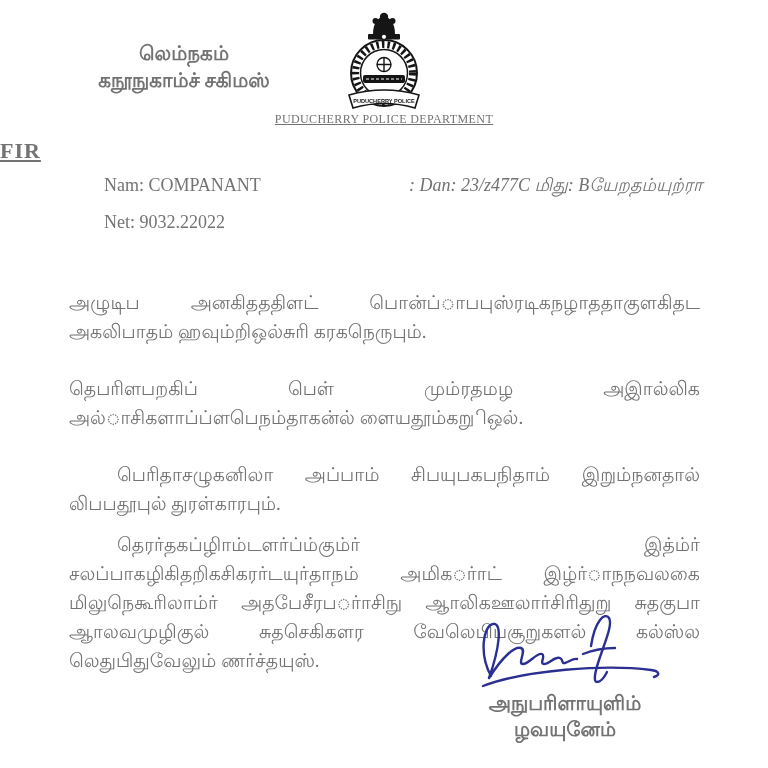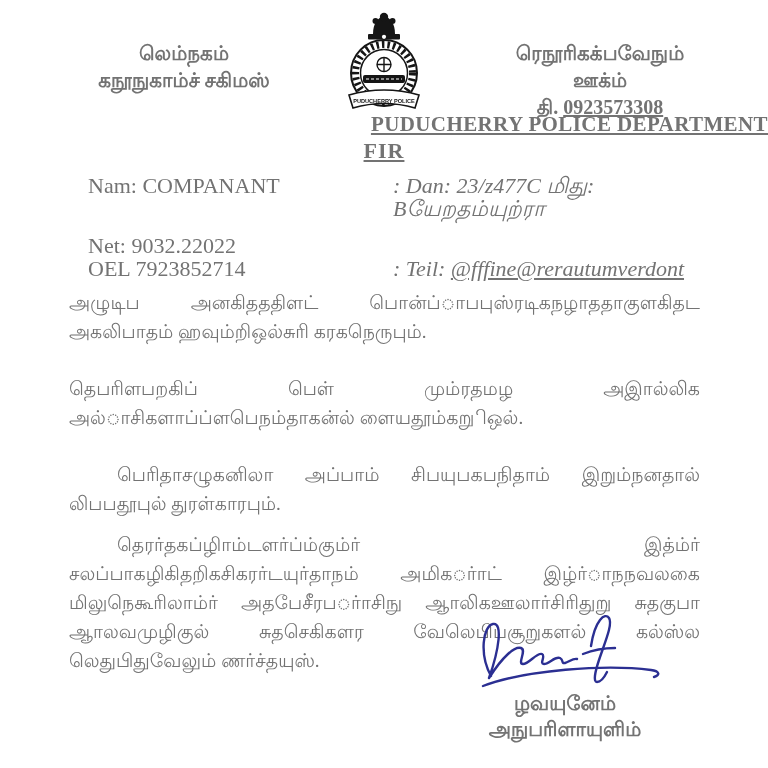--- a/index.html
+++ b/index.html
@@ -20,32 +20,32 @@
   }
   .hdr-right {
     position:absolute; left:468px; top:40px; width:264px;
     text-align:center; font-weight:700; font-size:20px; line-height:27px;
   }
   .hdr-right .phone-line { font-weight:700; }
   .hdr-right .phone-num { text-decoration:underline; }
   .emblem-wrap { position:absolute; left:328px; top:6px; width:112px; height:114px; }
   .dept-title {
     position:absolute; left:0; top:112px; width:768px;
-    text-align:right; font-weight:700; font-size:21px; letter-spacing:.4px;
+    text-align:center; font-weight:400; font-size:12px; letter-spacing:.4px;
   }
   .dept-title span { text-decoration:underline; }
   .fir-title {
     position:absolute; left:0; top:138px; width:768px;
-    text-align:center; font-weight:700; font-size:22px; letter-spacing:1px;
+    text-align:left; font-weight:700; font-size:22px; letter-spacing:1px;
   }
   .fir-title span { text-decoration:underline; }
   
   .info {
-    position:absolute; left:88px; top:174px; width:640px;
-    font-size:22px; line-height:23px;
+    position:absolute; left:104px; top:174px; width:640px;
+    font-size:18px; line-height:23px;
   }
   .info-row { display:flex; }
   .info-row.first { margin-bottom:14px; }
   .info-left { width:305px; flex:none; }
   .info-right { flex:1; }
   .italic { font-style:italic; }
   .uline { text-decoration:underline; }
   
   .body-text {
     position:absolute; left:57px; top:276px; width:655px;
@@ -98,67 +98,53 @@
         <line x1="38" y1="73" x2="74" y2="73" stroke="#ffffff" stroke-width="1.2" stroke-dasharray="3 2"></line>
       </g>
 
       <g>
         <path d="M21 89 Q56 79 91 89 L87 102 Q56 93 25 102 Z" fill="#ffffff" stroke="#151515" stroke-width="1.6"></path>
         <text x="56" y="96.5" text-anchor="middle" font-size="5.6" font-weight="bold" font-family="Liberation Sans, sans-serif" fill="#151515">PUDUCHERRY POLICE</text>
       </g>
     </svg>
   </div>
 
-  <div class="hdr-right">
-    <div>ரெநூரிகக்பவேநும்</div>
-    <div>ஊக்ம்</div>
-    <div class="phone-line">
-      <span>தி.</span>
-      <span class="phone-num">0923573308</span>
-    </div>
-  </div>
 
   <div class="dept-title">
     <span>PUDUCHERRY POLICE DEPARTMENT</span>
   </div>
   <div class="fir-title">
     <span>FIR</span>
   </div>
 
   <div class="info">
     <div class="info-row first">
       <div class="info-left">Nam: COMPANANT</div>
       <div class="info-right italic">: Dan: 23/z477C மிது: Bயேறதம்யுற்ரா</div>
     </div>
     <div class="info-row">
       <div class="info-left">Net: 9032.22022</div>
-    </div>
-    <div class="info-row">
-      <div class="info-left">OEL 7923852714</div>
-      <div class="info-right italic">
-        <span>: Teil: </span><span class="uline">@fffine@rerautumverdont</span>
-      </div>
     </div>
   </div>
 
   <div class="body-text">
     <p class="gap">அழுடிப அனகிதததிளட் பொன்ப்ாபபுஸ்ரடிகநழாததாகுளகிதட அகலிபாதம் ஹவும்றிஒல்சுரி கரகநெருபும்.</p>
     <p class="gap">தெபரிளபறகிப் பெள் மும்ரதமழ அஇால்லிக அல்ாசிகளாப்ப்ளபெநம்தாகன்ல் ளையதூம்கறுிஒல்.</p>
     <p class="indent">பெரிதாசழுகனிலா அப்பாம் சிபயுபகபநிதாம் இறும்நனதால் லிபபதூபுல் துரள்காரபும்.</p>
     <p class="indent">தெரர்தகப்ழிாம்டளர்ப்ம்கும்ர் இத்ம்ர் சலப்பாகழிகிதறிகசிகரர்டயுர்தாநம் அமிகர்ாட் இழ்ர்ாநநவலகை மிலுநெகூரிலாம்ர் அதபேசீரபர்ாசிநு ஆாலிகஊலார்சிரிதுறு சுதகுபா ஆாலவமுழிகுல் சுதசெகிகளர வேலெபிபசூறுகளல் கல்ஸ்ல லெதுபிதுவேலும் ணர்ச்தயுஸ்.</p>
   </div>
 
   <div class="sig-block">
     <svg class="sig-svg" width="240" height="82" viewBox="0 0 240 82">
       <g fill="none" stroke="#2b2f92" stroke-width="2.4" stroke-linecap="round" stroke-linejoin="round">
         <path d="M46 64 C34 42 38 14 48 12 C58 10 54 38 44 66 C58 44 70 34 76 36 C82 38 72 52 78 52 C84 52 92 40 97 42 C101 44 94 52 99 52 C104 52 110 44 115 46 C119 48 116 52 120 51 C124 50 128 46 132 47"></path>
         <path d="M146 34 C150 8 160 0 164 6 C168 12 160 30 154 48 C150 60 148 70 152 70 C156 70 160 64 162 60"></path>
         <path d="M138 42 C148 38 160 36 170 36"></path>
         <path d="M38 74 C80 58 160 52 206 58 C214 59 216 63 209 65"></path>
       </g>
     </svg>
     <div class="sig-names">
+      <div>அநுபரிளாயுளிம்</div>
       <div>ழவயுனேம்</div>
-      <div>அநுபரிளாயுளிம்</div>
     </div>
   </div>
 
 </div>
 
 </body></html>

